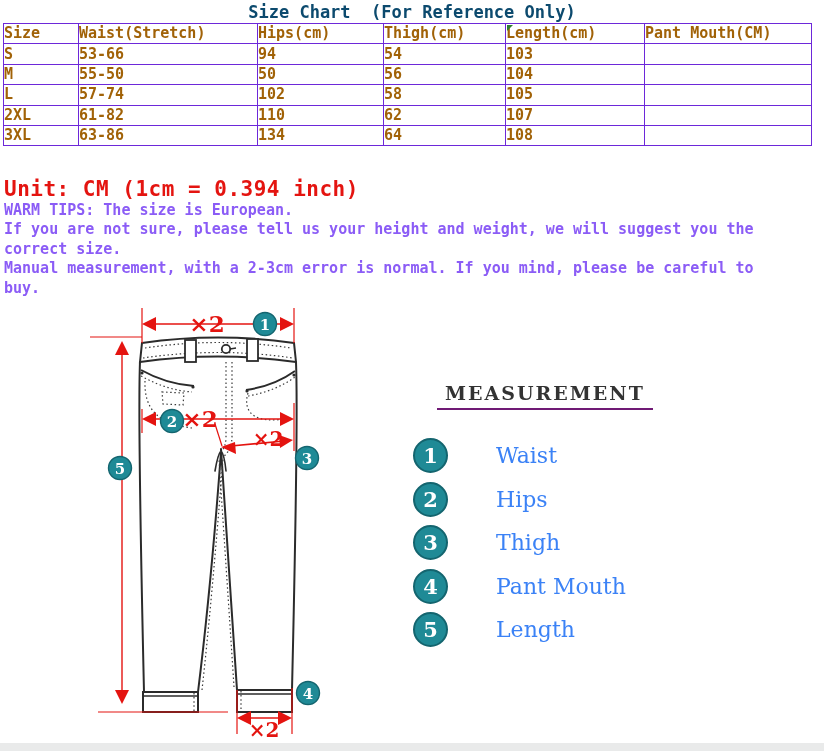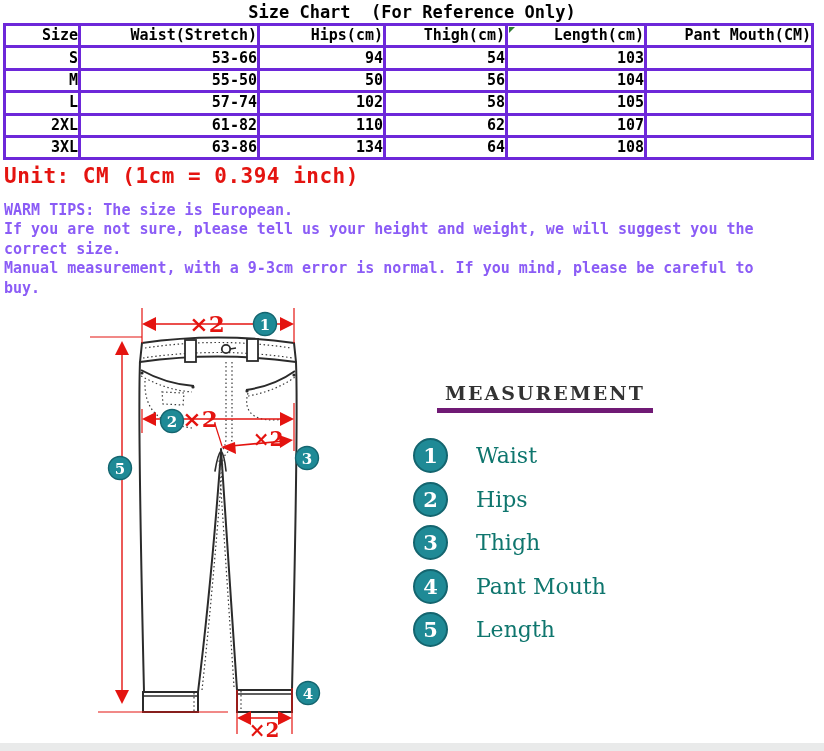--- a/index.html
+++ b/index.html
@@ -1,46 +1,46 @@
 <!DOCTYPE html>
 <html><head>
 <meta charset="utf-8">
 <style>
   html,body{margin:0;padding:0;background:#fff;}
   .canvas{position:relative;width:824px;height:751px;background:#ffffff;overflow:hidden;
           font-family:"DejaVu Sans Mono", monospace;}
   
   .title{position:absolute;left:0;top:2px;width:824px;text-align:center;
-         font:bold 17px "DejaVu Sans Mono", monospace;color:#000000;white-space:pre;}
+         font:bold 17px "DejaVu Sans Mono", monospace;color:#0c4a6e;white-space:pre;}
   
   table.size{position:absolute;left:3px;top:23px;border-collapse:collapse;table-layout:fixed;}
-  table.size th, table.size td{border:3px solid #6d28d9;text-align:right;padding:0;
-        font:bold 15px "DejaVu Sans Mono", monospace;height:19.4px;line-height:1;color:#000000;}
+  table.size th, table.size td{border:1px solid #6d28d9;text-align:left;padding:0;
+        font:bold 15px "DejaVu Sans Mono", monospace;height:19.4px;line-height:1;color:#a16207;}
   table.size th{position:relative;}
   .tri{position:absolute;left:1px;top:1px;width:0;height:0;
        border-top:6px solid #2e7d32;border-right:6px solid transparent;}
   
-  .unit{position:absolute;left:4px;top:164px;font:bold 21px "DejaVu Sans Mono", monospace;
+  .unit{position:absolute;left:4px;top:177px;font:bold 21px "DejaVu Sans Mono", monospace;
         color:#e41410;letter-spacing:0.5px;white-space:pre;}
   .tips{position:absolute;left:4px;top:201px;width:792px;
         font:bold 15px "DejaVu Sans Mono", monospace;color:#8b5cf6;line-height:19.4px;}
   .tips p{margin:0;}
   
   svg text.x2{font:bold 23px "DejaVu Serif", serif;fill:#e41410;}
   svg text.x2s{font:bold 20px "DejaVu Serif", serif;fill:#e41410;}
   svg text.num{font:bold 15px "DejaVu Serif", serif;fill:#ffffff;text-anchor:middle;}
   
   .legend-head{position:absolute;left:437px;top:382px;font:bold 19px "DejaVu Serif", serif;
-        color:#333;letter-spacing:2px;padding:0 8px 4px 8px;border-bottom:5px solid #701a75;}
+        color:#333;letter-spacing:2px;padding:0 8px 4px 8px;border-bottom:2px solid #701a75;}
   .legend{position:absolute;left:413px;top:434px;}
   .legend-item{display:flex;align-items:center;height:43.5px;}
   .badge{width:35px;height:35px;border-radius:50%;background:#1f8a96;border:2px solid #14656f;
         box-sizing:border-box;color:#fff;font:bold 21px "DejaVu Serif", serif;
         display:flex;align-items:center;justify-content:center;flex:0 0 35px;}
-  .legend-label{margin-left:28px;font:22px "DejaVu Serif", serif;color:#0f766e;}
+  .legend-label{margin-left:48px;font:22px "DejaVu Serif", serif;color:#3b82f6;}
   
   .bottom-bar{position:absolute;left:0;top:743px;width:824px;height:8px;background:#e9eaea;}
 </style>
 </head>
 <body>
 
 <div class="canvas">
 
   <div class="title">Size Chart  (For Reference Only)</div>
 
@@ -105,21 +105,21 @@
         <td></td>
       </tr>
     </tbody>
   </table>
 
   <div class="unit">Unit: CM (1cm = 0.394 inch)</div>
 
   <div class="tips">
     <p>WARM TIPS: The size is European.</p>
     <p>If you are not sure, please tell us your height and weight, we will suggest you the correct size.</p>
-    <p>Manual measurement, with a 9-3cm error is normal. If you mind, please be careful to buy.</p>
+    <p>Manual measurement, with a 2-3cm error is normal. If you mind, please be careful to buy.</p>
   </div>
 
   <svg style="position:absolute;left:90px;top:291px" width="240" height="460" viewBox="0 0 240 460">
 
     <g stroke="#2b2b2b" fill="none" stroke-width="2" stroke-linecap="round">
 
       <path d="M50,71 C48,120 51,270 54,401"></path>
       <path d="M206,71 C208,120 205,270 202,399"></path>
 
       <path d="M108,401 C118,320 127,215 131,161"></path>

